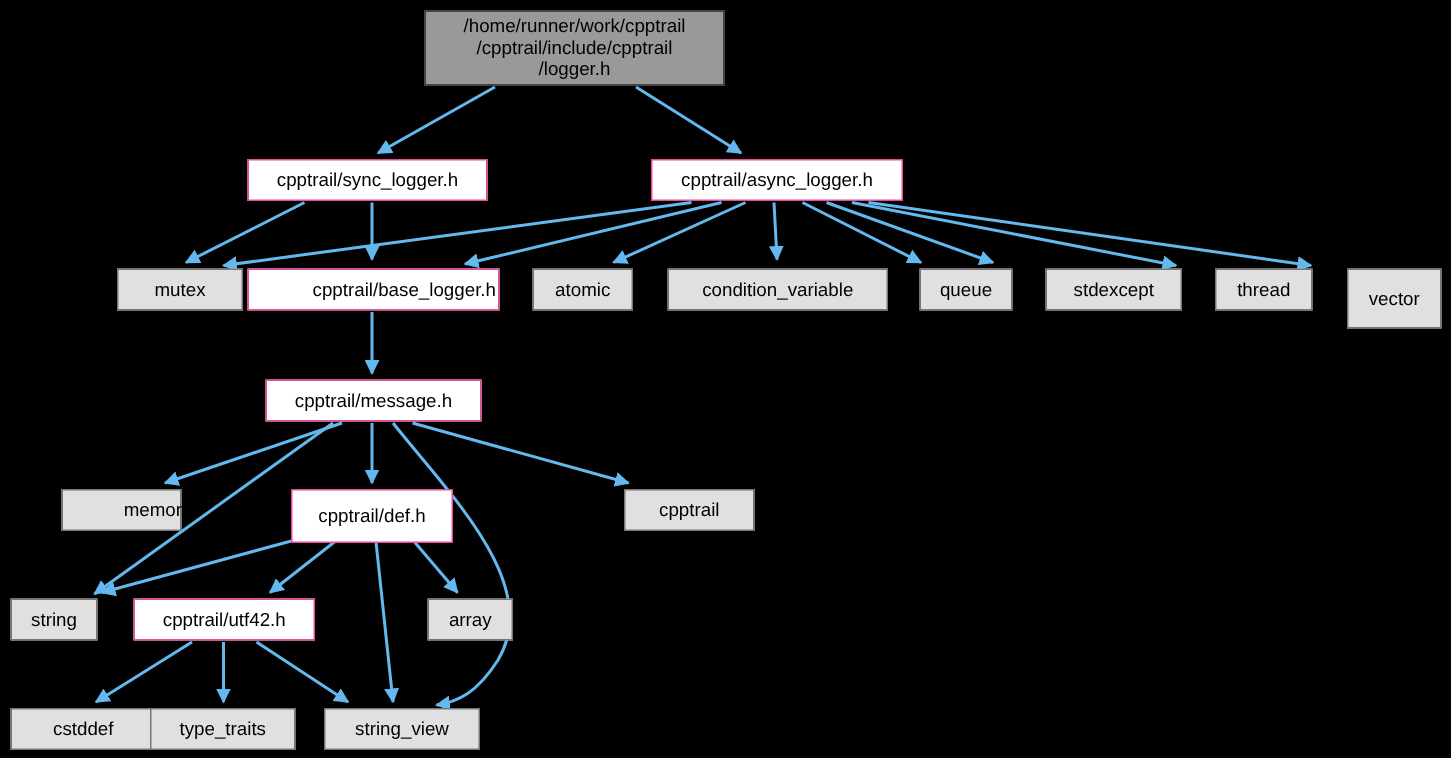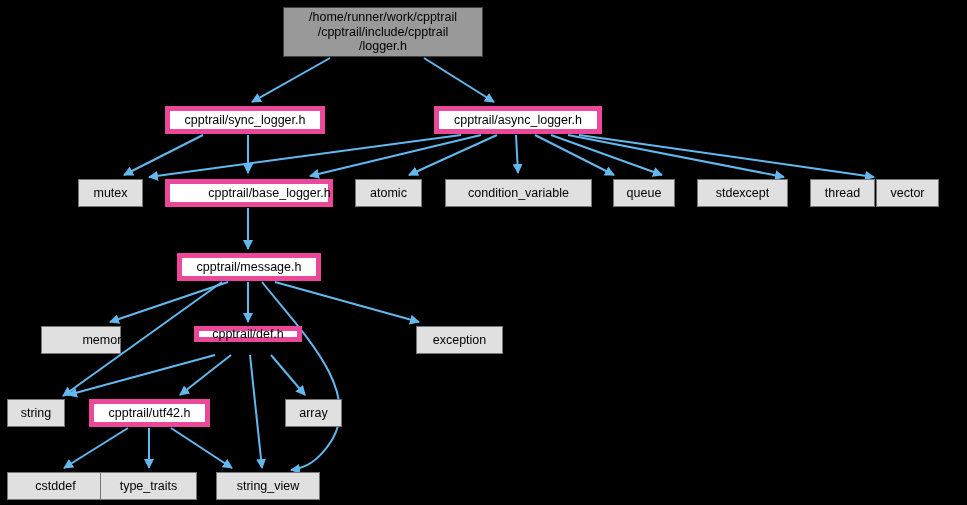--- a/index.html
+++ b/index.html
@@ -39,21 +39,21 @@
     z-index: 2;
   }
   .node.root {
     background: #999999;
     border: 1px solid #404040;
     font-size: 12.5px;
     padding: 2px 18px;
   }
   .node.header {
     background: #ffffff;
-    border: 5px solid #ec4899;
+    border: 1px solid #ec4899;
   }
 </style>
 </head>
 <body>
 
 <div id="graph">
   <svg id="edge-layer" viewBox="0 0 967 505" width="967" height="505" xmlns="http://www.w3.org/2000/svg">
     <defs>
       <marker id="arrowhead" viewBox="0 0 10 10" refX="9" refY="5" markerWidth="5" markerHeight="5" orient="auto-start-reverse">
         <path d="M 0 0 L 10 5 L 0 10 z" fill="#63b8ee"></path>
@@ -86,32 +86,32 @@
         <path d="M 149,428 L 149,468" fill="none" stroke="#63b8ee" stroke-width="2" marker-end="url(#arrowhead)"></path>
         <path d="M 171,428 L 232,468" fill="none" stroke="#63b8ee" stroke-width="2" marker-end="url(#arrowhead)"></path>
       </g>
   </svg>
   <div id="nodes-layer">
       <div class="node root" style="left: 283px; top: 7px; width: 200px; height: 50px;">/home/runner/work/cpptrail
 /cpptrail/include/cpptrail
 /logger.h</div>
       <div class="node header" style="left: 165px; top: 106px; width: 160px; height: 28px;">cpptrail/sync_logger.h</div>
       <div class="node header" style="left: 434px; top: 106px; width: 168px; height: 28px;">cpptrail/async_logger.h</div>
-      <div class="node std" style="left: 78px; top: 179px; width: 65px; height: 28px;">mutex</div>
+      <div class="node std" style="left: 78px; top: 179px; width: 84px; height: 28px;">mutex</div>
       <div class="node header" style="left: 165px; top: 179px; width: 168px; height: 28px; padding-left: 41px;">cpptrail/base_logger.h</div>
       <div class="node std" style="left: 355px; top: 179px; width: 67px; height: 28px;">atomic</div>
       <div class="node std" style="left: 445px; top: 179px; width: 147px; height: 28px;">condition_variable</div>
       <div class="node std" style="left: 613px; top: 179px; width: 62px; height: 28px;">queue</div>
       <div class="node std" style="left: 697px; top: 179px; width: 91px; height: 28px;">stdexcept</div>
       <div class="node std" style="left: 810px; top: 179px; width: 65px; height: 28px;">thread</div>
-      <div class="node std" style="left: 876px; top: 179px; width: 63px; height: 28px;">vector</div>
+      <div class="node std" style="left: 898px; top: 179px; width: 63px; height: 40px;">vector</div>
       <div class="node header" style="left: 177px; top: 253px; width: 144px; height: 28px;">cpptrail/message.h</div>
       <div class="node std" style="left: 41px; top: 326px; width: 80px; height: 28px; padding-left: 48px;">memory</div>
-      <div class="node header" style="left: 194px; top: 326px; width: 108px; height: 16px;">cpptrail/def.h</div>
-      <div class="node std" style="left: 416px; top: 326px; width: 87px; height: 28px;">exception</div>
+      <div class="node header" style="left: 194px; top: 326px; width: 108px; height: 36px;">cpptrail/def.h</div>
+      <div class="node std" style="left: 416px; top: 326px; width: 87px; height: 28px;">cpptrail</div>
       <div class="node std" style="left: 7px; top: 399px; width: 58px; height: 28px;">string</div>
       <div class="node header" style="left: 89px; top: 399px; width: 121px; height: 28px;">cpptrail/utf42.h</div>
       <div class="node std" style="left: 285px; top: 399px; width: 57px; height: 28px;">array</div>
       <div class="node std" style="left: 7px; top: 472px; width: 97px; height: 28px;">cstddef</div>
       <div class="node std" style="left: 100px; top: 472px; width: 97px; height: 28px;">type_traits</div>
       <div class="node std" style="left: 216px; top: 472px; width: 104px; height: 28px;">string_view</div>
     </div>
 </div>
 
 </body></html>

